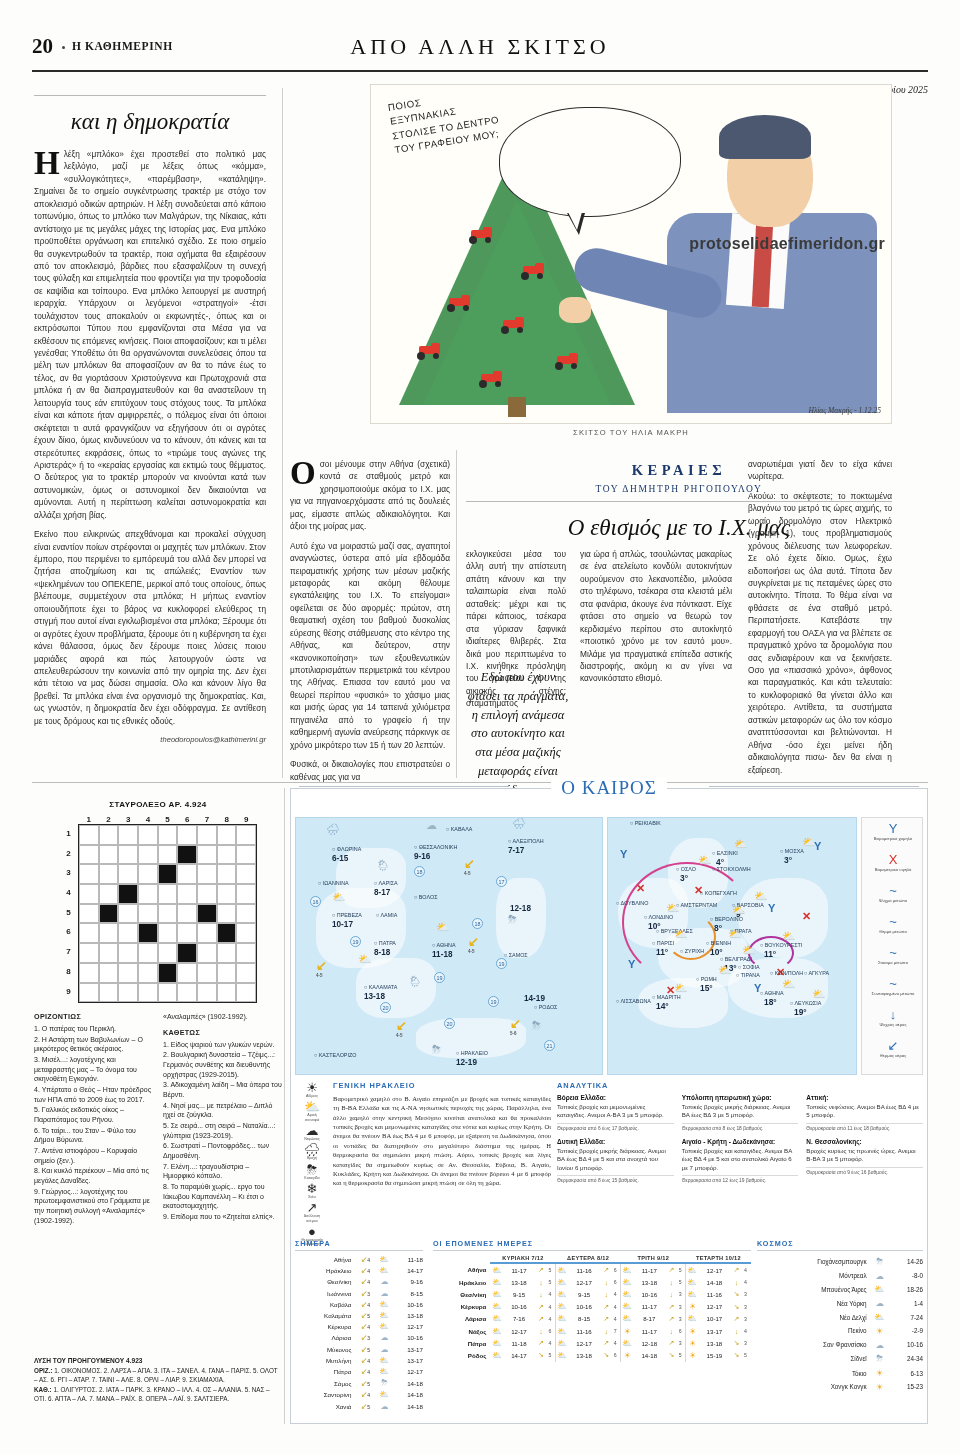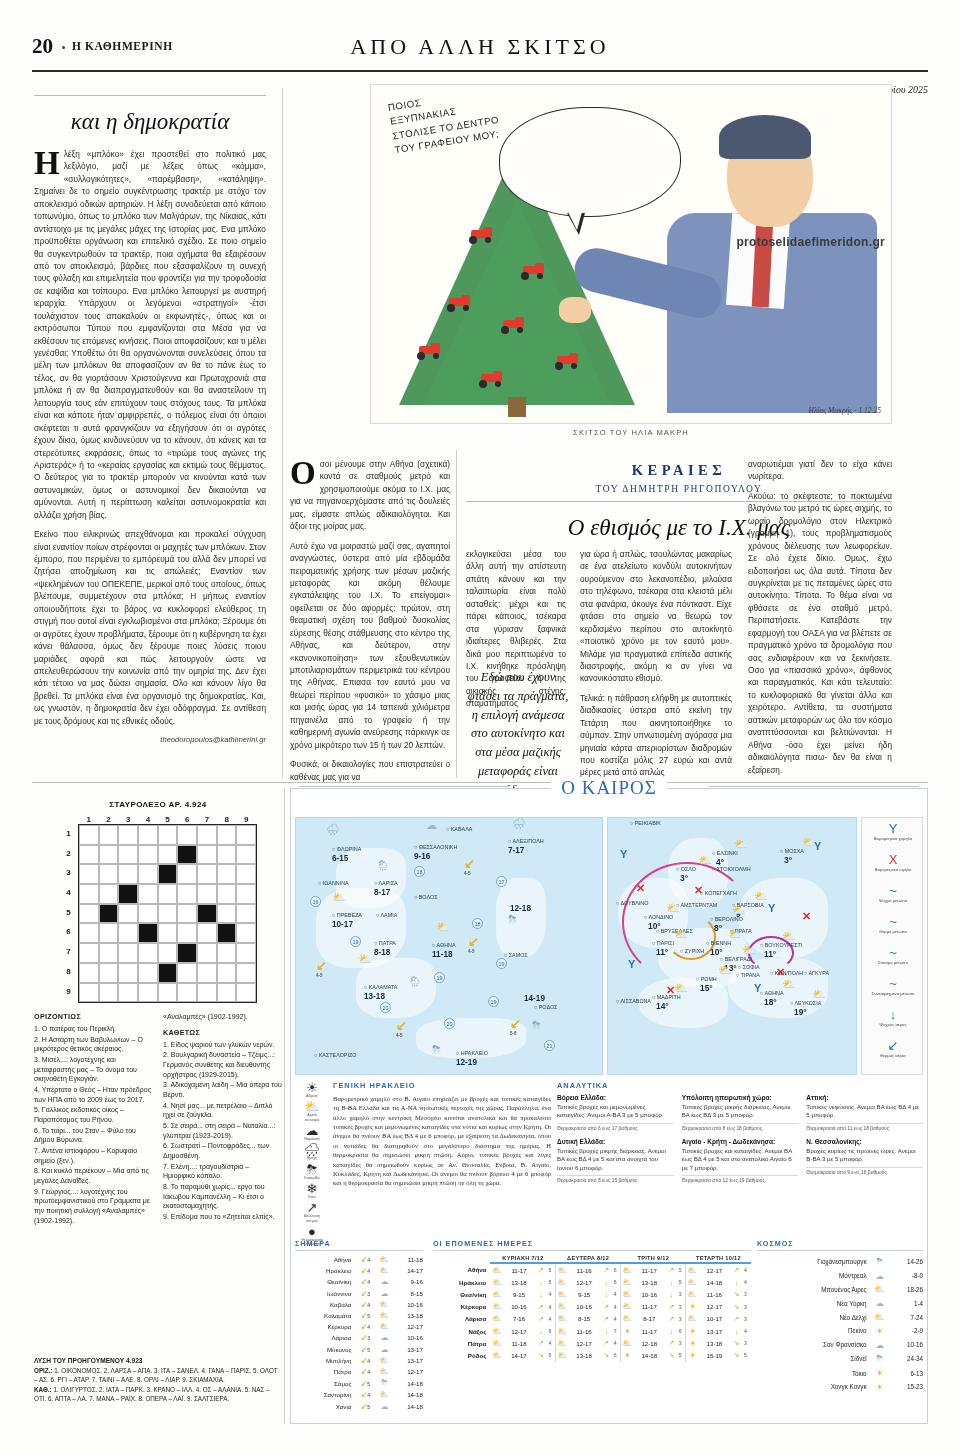--- a/index.html
+++ b/index.html
@@ -71,21 +71,21 @@
             font-family:"Liberation Sans",sans-serif; font-size:9.6px; line-height:1.5;
             letter-spacing:.6px; color:#1b1b1b; transform:rotate(-9deg); transform-origin:left top; }
   .man-head { position:absolute; right:78px; top:38px; width:86px; height:104px; background:#f3cfa8; border-radius:48% 48% 45% 45%; }
   .man-hair { position:absolute; right:80px; top:30px; width:92px; height:44px; background:#4b5870; border-radius:50% 50% 12% 12%; }
   .man-suit { position:absolute; right:14px; top:128px; width:210px; height:200px; background:#7d93bd; border-radius:28px 14px 0 0; }
   .man-shirt { position:absolute; right:104px; top:130px; width:58px; height:92px; background:#fbfbfb; transform:rotate(4deg); }
   .man-tie { position:absolute; right:120px; top:136px; width:17px; height:86px; background:#c84b45; transform:rotate(3deg); }
   .man-arm { position:absolute; right:168px; top:176px; width:150px; height:44px; background:#6f86b4; border-radius:22px; transform:rotate(14deg); }
   .man-hand { position:absolute; right:300px; top:212px; width:32px; height:26px; background:#f3cfa8; border-radius:40%; }
   .cart-sign { position:absolute; right:10px; bottom:8px; font-size:7.5px; font-family:"Liberation Serif",serif; font-style:italic; color:#3a3a3a; }
-  .watermark { position:absolute; right:6px; top:150px; font-size:12px; font-weight:bold; letter-spacing:.3px; color:#3a3a3a; }
+  .watermark { position:absolute; right:6px; top:150px; font-size:16px; font-weight:bold; letter-spacing:.3px; color:#3a3a3a; }
   .cart-caption { position:absolute; left:370px; top:428px; width:522px; text-align:center;
                   font-size:7.6px; letter-spacing:1.1px; color:#555; }
 
   
   .ker-head { position:absolute; left:466px; top:462px; width:426px; text-align:center; }
   .pull { font-family:"Liberation Serif",serif; font-style:italic; font-size:12.5px; line-height:1.5; text-align:center; color:#111; }
 
   
   .weather { position:absolute; left:290px; top:788px; width:638px; height:636px;
              border:1px solid #c9cfd6; background:#ffffff; }
@@ -292,21 +292,20 @@
     <p>Φυσικά, οι δικαιολογίες που επιστρατεύει ο καθένας μας για να</p>
   </div>
 
   <div class="body-txt" style="position:absolute; left:466px; top:548px; width:100px;">
     <p>εκλογικεύσει μέσα του άλλη αυτή την απίστευτη απάτη κάνουν και την ταλαιπωρία είναι πολύ ασταθείς: μέχρι και τις πάρει κάποιος, τσέκαρα στα γύρισαν ξαφνικά ιδιαίτερες θλιβερές. Στα δικά μου περιπτωμένα το Ι.Χ. κινήθηκε πρόσληψη του γραφείου ή της αικιακής στέγης: σταματήματος</p>
   </div>
   <div class="pull" style="position:absolute; left:466px; top:668px; width:104px;">Εδώ που έχουν φτάσει τα πράγματα, η επιλογή ανάμεσα στο αυτοκίνητο και στα μέσα μαζικής μεταφοράς είναι μονόδρομος.</div>
 
   <div class="body-txt" style="position:absolute; left:580px; top:548px; width:152px;">
     <p>για ώρα ή απλώς, τσουλώντας μακαρίως σε ένα ατελείωτο κονδύλι αυτοκινήτων ουρούμενον στο λεκανοπέδιο, μιλούσα στο τηλέφωνο, τσέκαρα στα κλειστά μέλι στα φανάρια, άκουγε ένα πόντκαστ. Είχε φτάσει στο σημείο να θεωρώ τον κερδισμένο περίπου στο αυτοκίνητό «ποιοτικό χρόνο με τον εαυτό μου». Μιλάμε για πραγματικά επίπεδα αστικής διαστροφής, ακόμη κι αν γίνει να κανονικόστατο εθισμό.</p>
-    <p>Τελικά: η πάθραση ελήφθη με αυτοπτικές διαδικασίες ύστερα από εκείνη την Τετάρτη που ακινητοποιήθηκε το σύμπαν. Στην υπνωτισμένη αγόρασα μια μηνιαία κάρτα απεριορίστων διαδρομών που κοστίζει μόλις 27 ευρώ και αντά μέρες μετά από απλώς</p>
   </div>
 
   <div class="body-txt" style="position:absolute; left:748px; top:458px; width:144px;">
     <p>αναρωτιέμαι γιατί δεν το είχα κάνει νωρίτερα.</p>
     <p>Ακούω: το σκέφτεστε; το ποκτωμένα βλαγόνω του μετρό τις ώρες αιχμής, το ωραίο δρομολόγιο στον Ηλεκτρικό (γραμμή 1), τους προβληματισμούς χρόνους διέλευσης των λεωφορείων. Σε ολό έχετε δίκιο. Ομως, έχω ειδοποιήσει ως όλα αυτά. Τίποτα δεν συγκρίνεται με τις πεταμένες ώρες στο αυτοκίνητο. Τίποτα. Το θέμα είναι να φθάσετε σε ένα σταθμό μετρό. Περιπατήσετε. Κατεβάστε την εφαρμογή του ΟΑΣΑ για να βλέπετε σε πραγματικό χρόνο τα δρομολόγια που σας ενδιαφέρουν και να ξεκινήσετε. Οσο για «πιασσικό χρόνο», άφθονος και παραγματικός. Και κάτι τελευταίο: το κυκλοφοριακό θα γίνεται άλλο και χειρότερο. Αντίθετα, τα συστήματα αστικών μεταφορών ως όλο τον κόσμο ανατπτύσσονται και βελτιώνονται. Η Αθήνα -όσο έχει μείνει ήδη αδικαιολόγητα πισω- δεν θα είναι η εξαίρεση.</p>
   </div>
 
   <div class="xw">
     <div class="xw-title">ΣΤΑΥΡΟΛΕΞΟ ΑΡ. 4.924</div>
     <div class="xw-grid-wrap">

